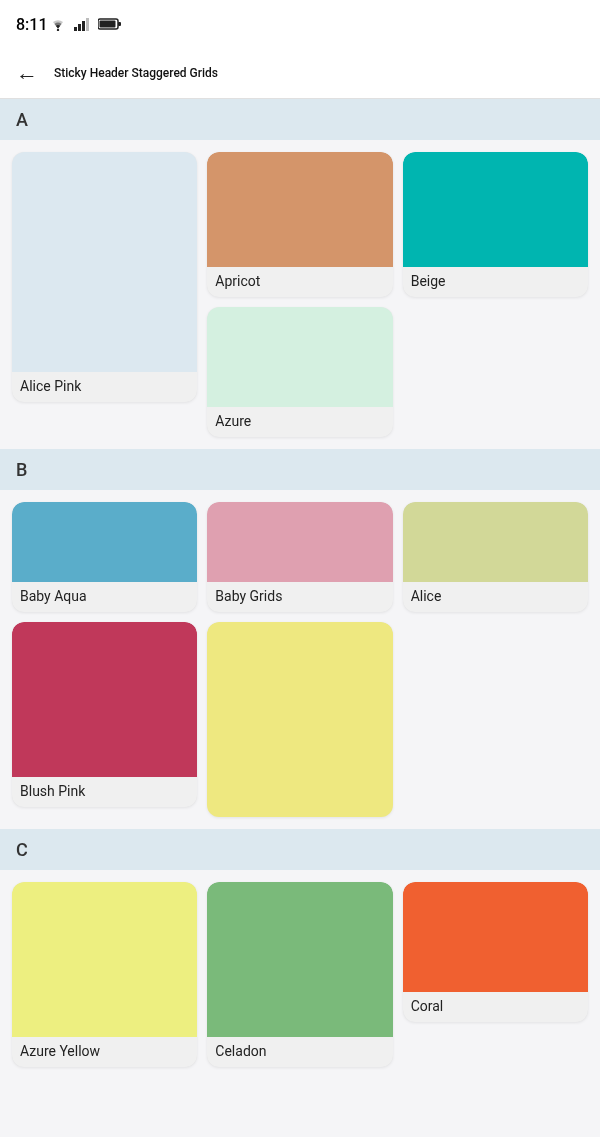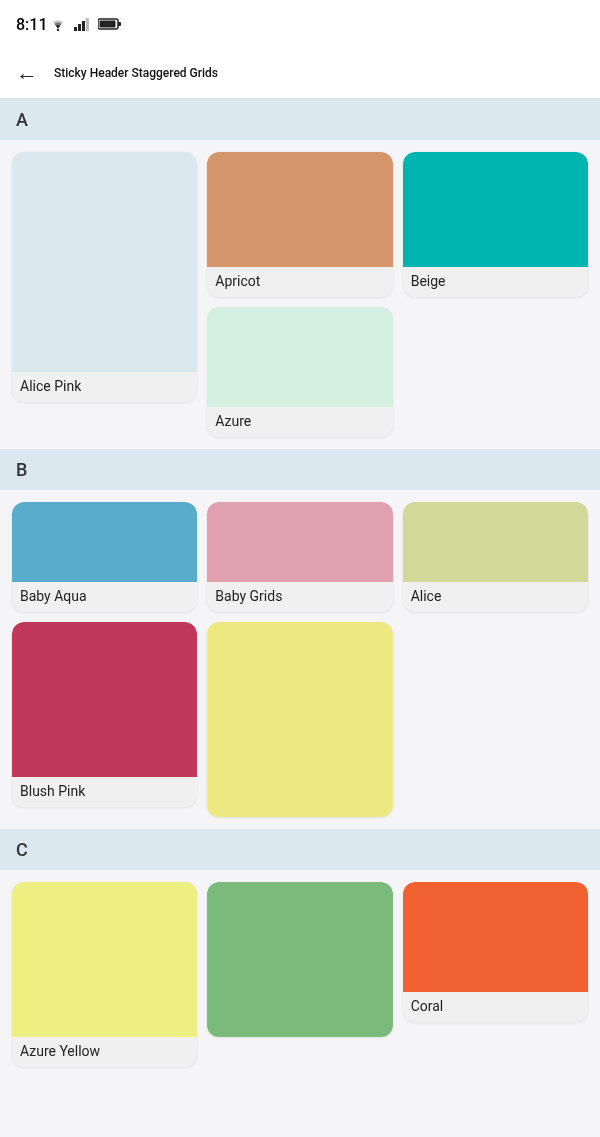--- a/index.html
+++ b/index.html
@@ -207,20 +207,21 @@
       <div class="staggered-grid">
         <div class="grid-col">
           <div class="color-card">
             <div class="color-swatch" style="background-color: rgb(237, 239, 128); height: 155px;"></div>
             <div class="color-label">Azure Yellow</div>
           </div>
         </div>
         <div class="grid-col">
           <div class="color-card">
             <div class="color-swatch" style="background-color: rgb(122, 186, 122); height: 155px;"></div>
+            <div class="color-label">Celadon</div>
           </div>
         </div>
         <div class="grid-col">
           <div class="color-card">
             <div class="color-swatch" style="background-color: rgb(240, 96, 48); height: 110px;"></div>
             <div class="color-label">Coral</div>
           </div>
         </div>
       </div>
     </div>

